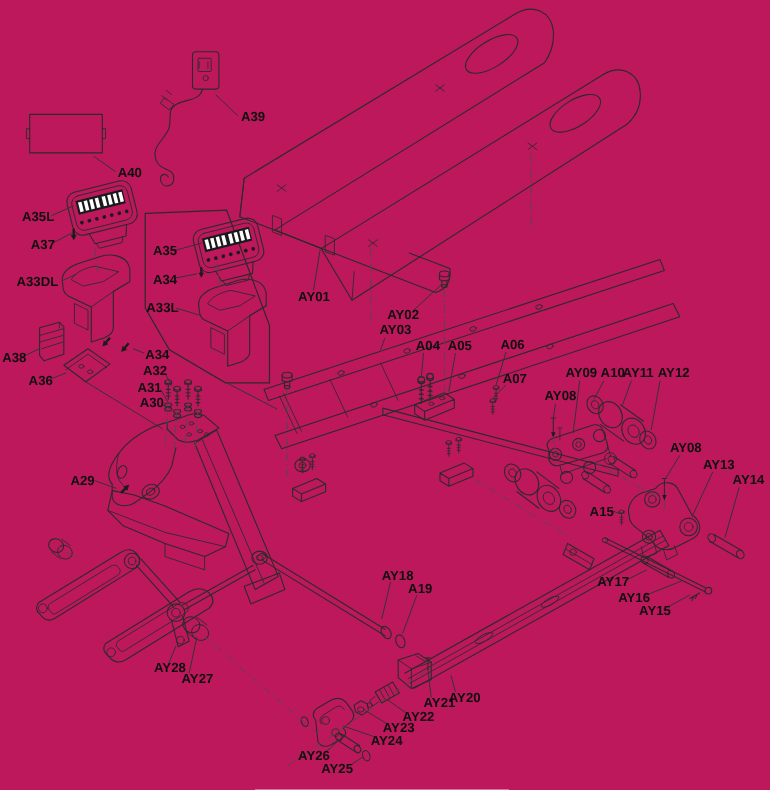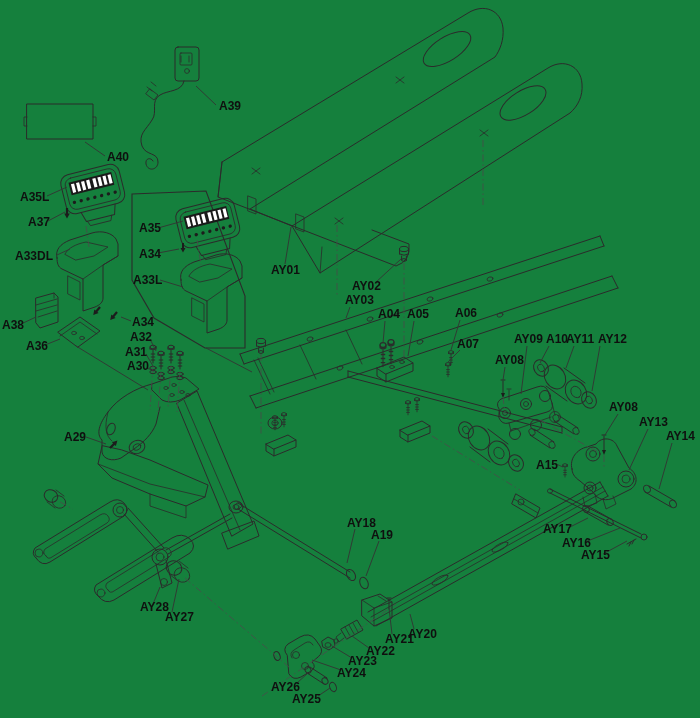--- a/index.html
+++ b/index.html
@@ -1,17 +1,17 @@
 <!DOCTYPE html>
 <html><head>
 <meta charset="utf-8">
 <style>
   html,body{margin:0;padding:0;background:#fff;}
   body{width:700px;height:718px;overflow:hidden;}
-  #stage{width:700px;height:718px;position:relative;background:#15803d;}
+  #stage{width:700px;height:718px;position:relative;background:#be185d;}
   svg{display:block;}
   .art{stroke:#2b2b2b;fill:none;stroke-width:1;stroke-linejoin:round;stroke-linecap:round;}
   .thin{stroke-width:.8;}
   .fillb{fill:#1c1c1c;stroke:none;}
   .lcd{fill:#1a1a1a;stroke:none;}
   .seg{fill:#fff;stroke:none;}
   .dd{stroke:#4a4a4a;stroke-width:.8;fill:none;stroke-dasharray:7 3 1.5 3;}
   .lead{stroke:#333;stroke-width:.9;fill:none;}
   .lbl{font:bold 12px "Liberation Sans", sans-serif;fill:#0f0f0f;}
   .box{stroke:#2b2b2b;fill:none;stroke-width:1.1;}

